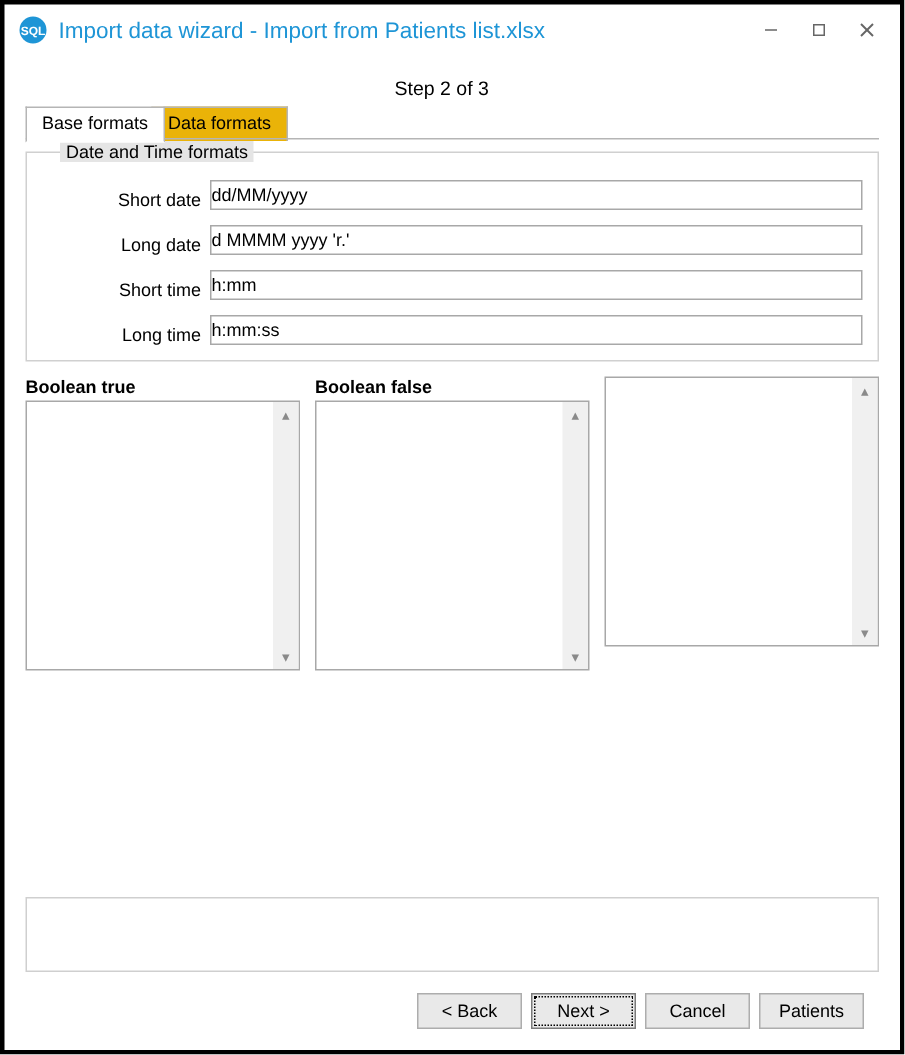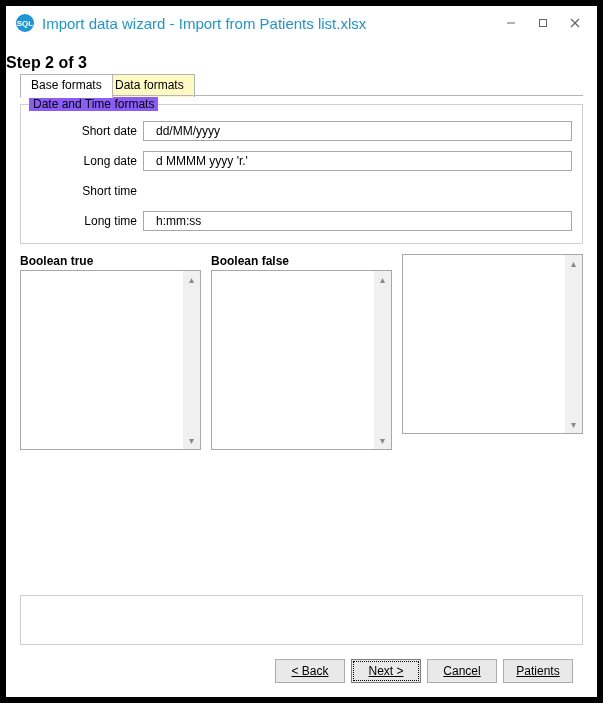--- a/index.html
+++ b/index.html
@@ -7,21 +7,21 @@
     padding: 0;
     font-family: "Segoe UI", Tahoma, sans-serif;
     font-size: 12px;
     background: #fff;
     color: #000;
   }
   .window {
     box-sizing: border-box;
     width: 603px;
     height: 703px;
-    border: 6px solid #000000;
+    border: 3px solid #000000;
     position: relative;
     background: #fff;
   }
   .titlebar {
     height: 34px;
     display: flex;
     align-items: center;
     padding-left: 10px;
     color: #1e95d6;
     font-size: 15px;
@@ -46,24 +46,24 @@
     align-items: center;
     justify-content: center;
     color: #555;
     margin-right: 4px;
     font-size: 13px;
     cursor: default;
   }
   .winbtn svg { display:block; }
 
   .step-bar {
-    text-align: left;
-    font-weight: bold;
+    text-align: center;
+    font-weight: normal;
     padding: 14px 14px 2px 0;
-    font-size: 16px;
+    font-size: 13px;
   }
 
   .client {
     position: absolute;
     top: 68px;
     left: 14px;
     right: 14px;
     bottom: 60px;
   }
 
@@ -71,21 +71,21 @@
   .tabs-row {
     position: relative;
     height: 22px;
     padding-left: 47px;
   }
   .tab {
     position: absolute;
     height: 22px;
     line-height: 21px;
     padding: 0 10px;
-    background: #fef9c3;
+    background: #eab308;
     border: 1px solid #b5b5b5;
     border-bottom: none;
     font-size: 12px;
     color: #000;
     cursor: default;
   }
   .tab.active {
     background: #fff;
     z-index: 3;
     border-bottom: 1px solid #fff;
@@ -99,49 +99,49 @@
   
   .groupbox {
     border: 1px solid #d0d0d0;
     position: relative;
     padding: 14px 10px 10px 10px;
     box-sizing: border-box;
   }
   .groupbox-title {
     position: absolute;
     top: -8px;
-    left: 8px;
-    background: #8b5cf6;
+    left: 22px;
+    background: #e5e5e5;
     padding: 0 4px;
     font-size: 12px;
   }
 
   .row {
     display: flex;
-    align-items: center;
+    align-items: flex-end;
     margin-bottom: 6px;
     height: 24px;
   }
   .row-label {
     width: 106px;
     text-align: right;
     padding-right: 6px;
     font-size: 12px;
   }
   .sep-label {
     width: 74px;
     text-align: right;
     padding-right: 6px;
     font-size: 12px;
   }
   input.textfield {
     flex: 1 1 auto;
     height: 20px;
     border: 1px solid #a8a8a8;
-    padding: 0 12px;
+    padding: 0 0;
     font-family: inherit;
     font-size: 12px;
     background: #fff;
     box-sizing: border-box;
   }
   input.sepfield {
     width: 34px;
     height: 20px;
     border: 1px solid #a8a8a8;
     padding: 0 4px;
@@ -197,21 +197,20 @@
     height: 48px;
     border: 1px solid #cfcfcf;
   }
 
   .button-row {
     position: absolute;
     right: 24px;
     bottom: 14px;
     display: flex;
     gap: 6px;
-    text-decoration: underline;
   }
   .btn {
     min-width: 70px;
     height: 24px;
     border: 1px solid #adadad;
     background: #e9e9e9;
     font-family: inherit;
     font-size: 12px;
     padding: 0 10px;
     cursor: default;
@@ -263,20 +262,21 @@
         <div class="row">
           <div class="row-label">Short date</div>
           <input class="textfield" value="dd/MM/yyyy" style="">
         </div>
         <div class="row">
           <div class="row-label">Long date</div>
           <input class="textfield" value="d MMMM yyyy 'r.'" style="">
         </div>
         <div class="row">
           <div class="row-label">Short time</div>
+          <input class="textfield" value="h:mm" style="">
         </div>
         <div class="row" style="margin-bottom:0;">
           <div class="row-label">Long time</div>
           <input class="textfield" value="h:mm:ss" style="">
         </div>
       </div>
 
     </div>
 
     <div class="lists-row">

